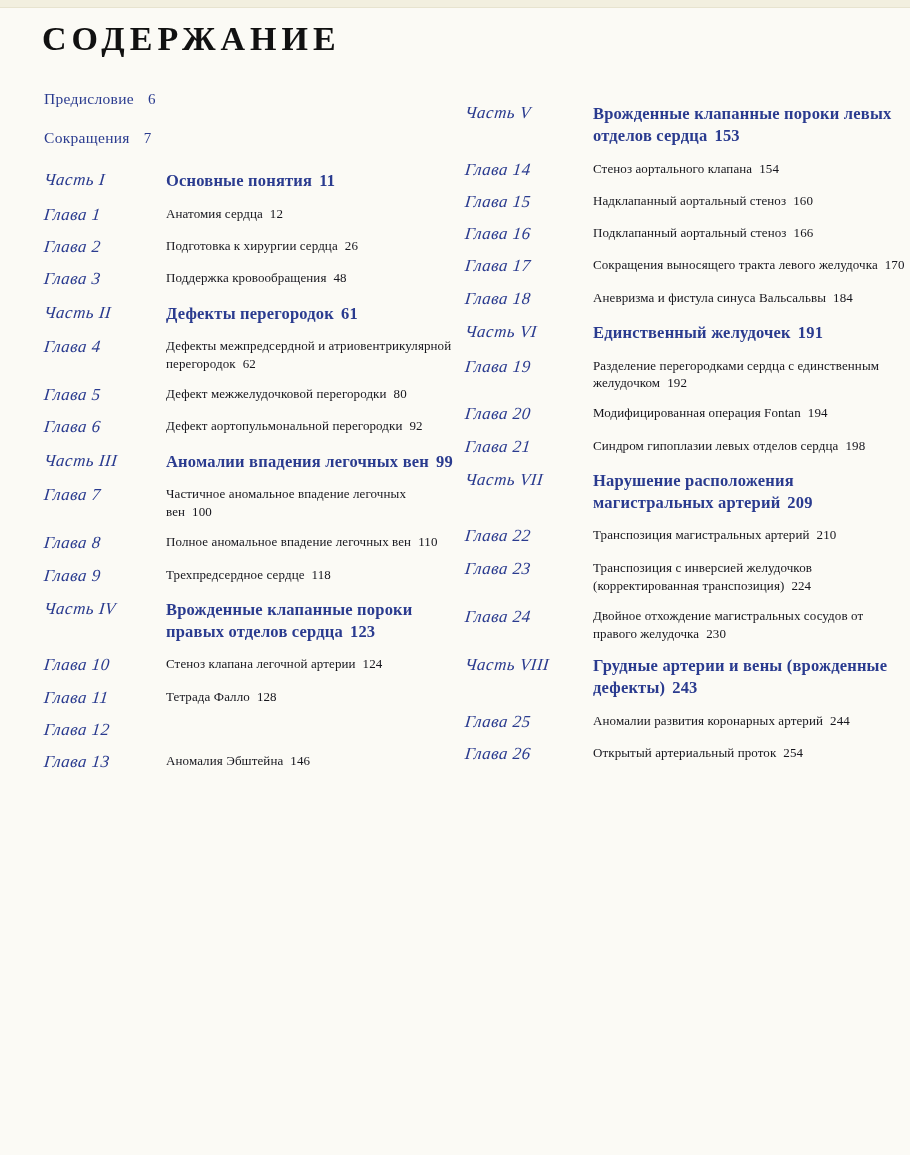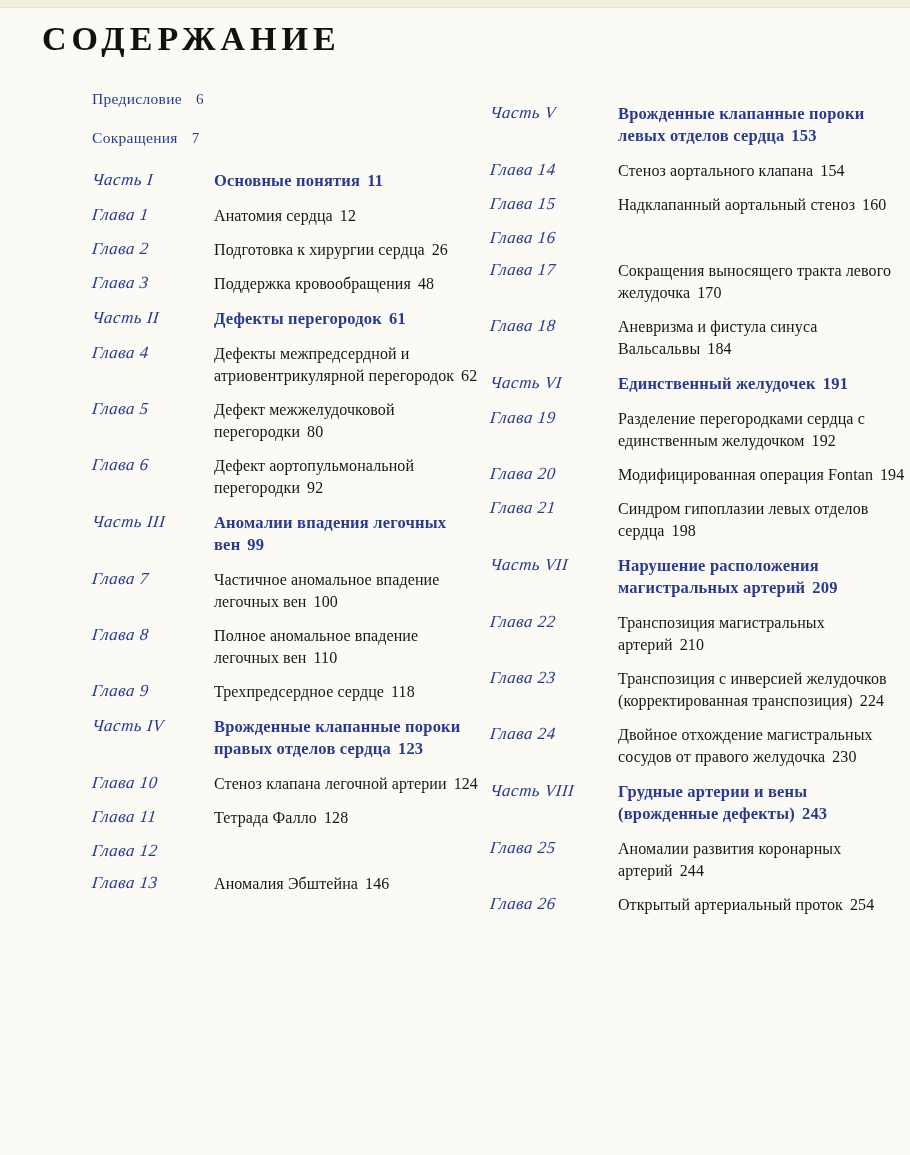--- a/index.html
+++ b/index.html
@@ -37,21 +37,20 @@
     letter-spacing: 5px;
     color: #111;
   }
   .columns {
     position: absolute;
     top: 90px;
     left: 0;
     right: 0;
     bottom: 0;
     display: flex;
-    margin-left: 48px;
   }
   .col {
     position: relative;
   }
   .col-left { width: 455px; padding-left: 44px; box-sizing: border-box; }
   .col-right { width: 455px; padding-left: 10px; box-sizing: border-box; }
 
   
   .front-row {
     display: flex;
@@ -95,21 +94,21 @@
     padding-top: 2px;
   }
   .part-row .entry-text {
     font-size: 16.5px;
     font-weight: bold;
     color: #2a3b8f;
     letter-spacing: 0.2px;
     line-height: 1.32;
   }
   .chapter-row .entry-text {
-    font-size: 16px;
+    font-size: 13px;
     color: #15151c;
     letter-spacing: 0.1px;
     line-height: 1.38;
   }
   .pg {
     white-space: nowrap;
     margin-left: 7px;
   }
   .part-row .pg { color: #2a3b8f; font-weight: bold; }
   .chapter-row .pg { color: #15151c; }
@@ -219,20 +218,21 @@
           <div class="row chapter-row">
             <div class="marker chapter">Глава 14</div>
             <div class="entry-text"><span>Стеноз аортального клапана</span><span class="pg">154</span></div>
           </div>
           <div class="row chapter-row">
             <div class="marker chapter">Глава 15</div>
             <div class="entry-text"><span>Надклапанный аортальный стеноз</span><span class="pg">160</span></div>
           </div>
           <div class="row chapter-row">
             <div class="marker chapter">Глава 16</div>
+            <div class="entry-text"><span>Подклапанный аортальный стеноз</span><span class="pg">166</span></div>
           </div>
           <div class="row chapter-row">
             <div class="marker chapter">Глава 17</div>
             <div class="entry-text"><span>Сокращения выносящего тракта левого желудочка</span><span class="pg">170</span></div>
           </div>
           <div class="row chapter-row">
             <div class="marker chapter">Глава 18</div>
             <div class="entry-text"><span>Аневризма и фистула синуса Вальсальвы</span><span class="pg">184</span></div>
           </div>
           <div class="row part-row">

